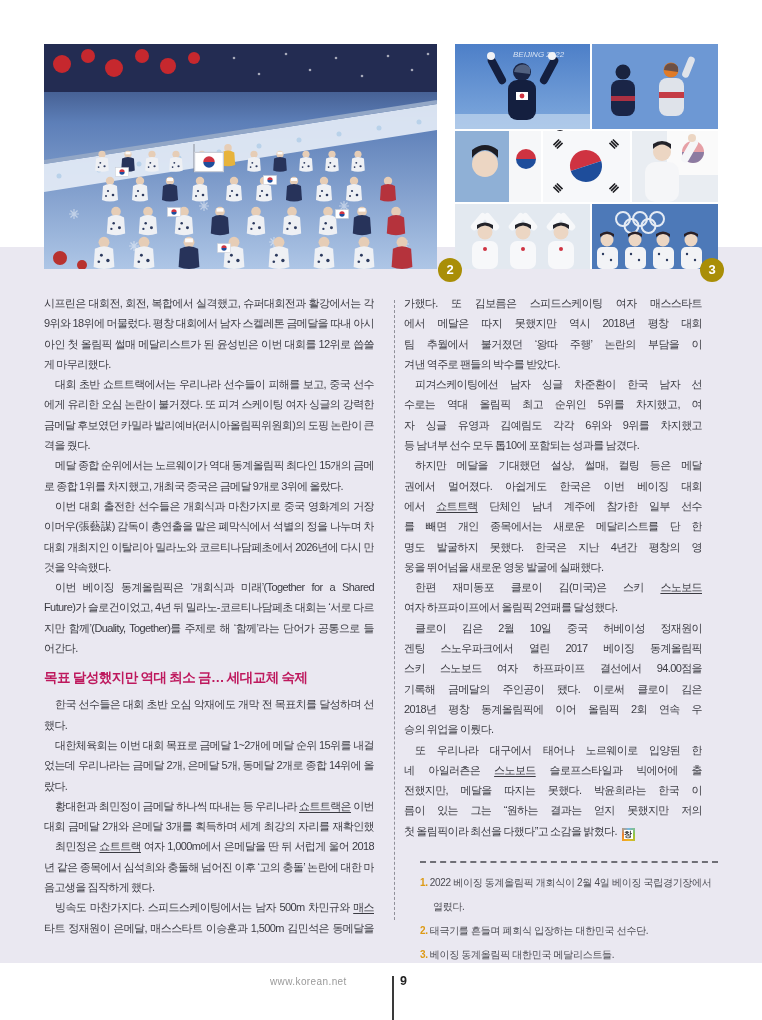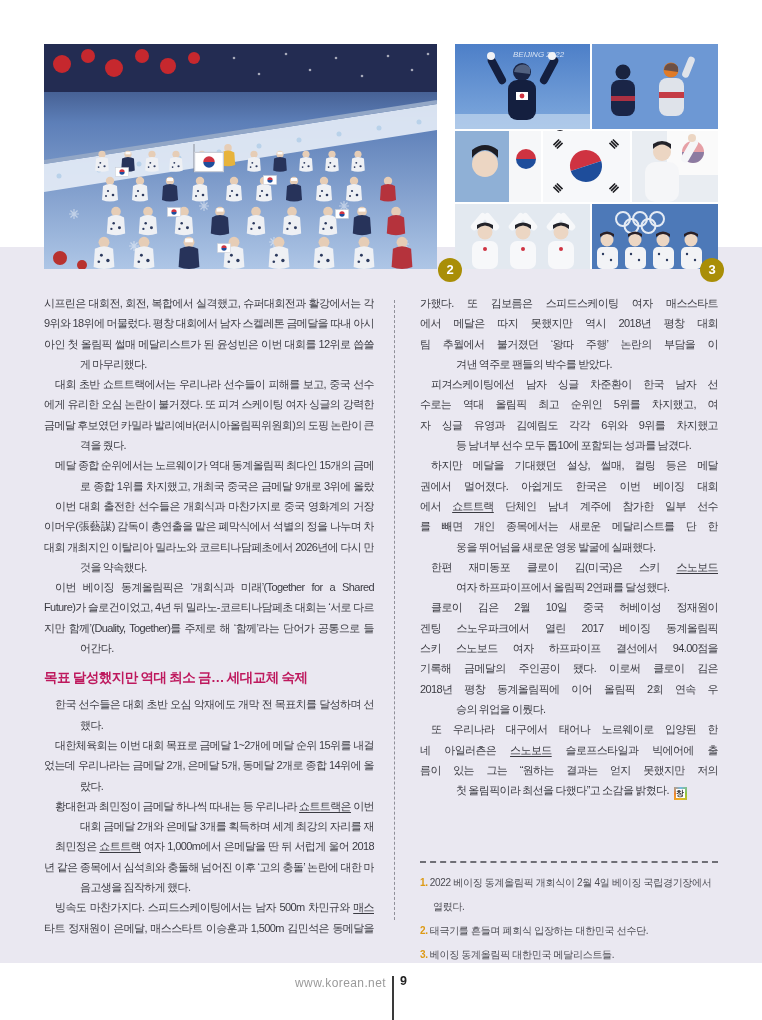--- a/index.html
+++ b/index.html
@@ -9,43 +9,43 @@
   .photo{position:absolute;top:44px;overflow:hidden;}
   .photo-left{left:44px;width:393px;height:225px;}
   .photo-right{left:455px;width:263px;height:225px;}
   .badge{position:absolute;width:24px;height:24px;border-radius:50%;background:#a98e07;
          color:#fff;font-weight:bold;font-size:13px;line-height:24px;text-align:center;z-index:5;}
   .badge2{left:438px;top:258px;}
   .badge3{left:700px;top:258px;}
   .col{position:absolute;top:293px;color:#3b3b42;font-size:11px;letter-spacing:-0.6px;
        word-spacing:-0.5px;}
   .col-left{left:44px;width:330px;}
-  .col-right{left:420px;width:298px;}
+  .col-right{left:404px;width:298px;}
   .line{height:20.3px;line-height:20.3px;text-align:justify;text-align-last:justify;
         overflow:hidden;}
-  .line.pend{text-align-last:left;margin-left:36px;}
+  .line.pend{text-align-last:left;}
   .line.ind{text-indent:11px;}
   .line u{text-underline-offset:2px;}
   .h2{margin:10px 0 6px 0;height:20px;line-height:20px;font-size:13.5px;font-weight:bold;
       color:#be185d;letter-spacing:-0.5px;}
   .divider{position:absolute;left:394px;top:300px;height:620px;width:0;
            border-left:1.5px dashed #8f8f98;}
   .fnrule{position:absolute;left:420px;top:861px;width:298px;height:0;
           border-top:2px dashed #6f6f76;}
   .fnotes{position:absolute;left:420px;top:871px;width:300px;font-size:10px;
           line-height:24px;color:#4b4b52;letter-spacing:-0.3px;}
   .fnote{padding-left:13px;text-indent:-13px;}
   .fnum{color:#dd9a15;font-weight:bold;margin-right:2px;}
   .endmark{display:inline-block;width:13px;height:13px;margin-left:5px;vertical-align:-2px;
            background:conic-gradient(#76b9e3,#8fc53f,#f0b71f,#ef8330,#76b9e3);
            padding:2px;box-sizing:border-box;}
   .endmark i{display:block;width:100%;height:100%;background:#fff;font-style:normal;
              font-size:8px;line-height:9px;text-align:center;color:#333;font-weight:bold;}
-  .footer-url{position:absolute;left:270px;top:976px;width:116px;text-align:right;
-              font-size:12px;color:#9a9a9a;letter-spacing:0.4px;}
+  .footer-url{position:absolute;left:270px;top:976px;width:116px;
+              font-size:10px;color:#9a9a9a;letter-spacing:0.4px;}
   .footer-bar{position:absolute;left:392px;top:976px;width:2px;height:44px;background:#3a3a3a;}
   .pageno{position:absolute;left:400px;top:974px;font-size:12.5px;font-weight:bold;color:#222;}
 </style>
 </head>
 <body>
 
 <div class="page">
   <div class="band"></div>
 
   <div class="photo photo-left">
@@ -377,31 +377,33 @@
       <div class="line">팀 추월에서 불거졌던 ‘왕따 주행’ 논란의 부담을 이</div>
       <div class="line pend">겨낸 역주로 팬들의 박수를 받았다.</div>
       <div class="line ind">피겨스케이팅에선 남자 싱글 차준환이 한국 남자 선</div>
       <div class="line">수로는 역대 올림픽 최고 순위인 5위를 차지했고, 여</div>
       <div class="line">자 싱글 유영과 김예림도 각각 6위와 9위를 차지했고</div>
       <div class="line pend">등 남녀부 선수 모두 톱10에 포함되는 성과를 남겼다.</div>
       <div class="line ind">하지만 메달을 기대했던 설상, 썰매, 컬링 등은 메달</div>
       <div class="line">권에서 멀어졌다. 아쉽게도 한국은 이번 베이징 대회</div>
       <div class="line">에서 <u>쇼트트랙</u> 단체인 남녀 계주에 참가한 일부 선수</div>
       <div class="line">를 빼면 개인 종목에서는 새로운 메달리스트를 단 한</div>
+      <div class="line">명도 발굴하지 못했다. 한국은 지난 4년간 평창의 영</div>
       <div class="line pend">웅을 뛰어넘을 새로운 영웅 발굴에 실패했다.</div>
       <div class="line ind">한편 재미동포 클로이 김(미국)은 스키 <u>스노보드</u></div>
       <div class="line pend">여자 하프파이프에서 올림픽 2연패를 달성했다.</div>
       <div class="line ind">클로이 김은 2월 10일 중국 허베이성 정재원이</div>
       <div class="line">겐팅 스노우파크에서 열린 2017 베이징 동계올림픽</div>
       <div class="line">스키 스노보드 여자 하프파이프 결선에서 94.00점을</div>
       <div class="line">기록해 금메달의 주인공이 됐다. 이로써 클로이 김은</div>
       <div class="line">2018년 평창 동계올림픽에 이어 올림픽 2회 연속 우</div>
       <div class="line pend">승의 위업을 이뤘다.</div>
       <div class="line ind">또 우리나라 대구에서 태어나 노르웨이로 입양된 한</div>
       <div class="line">네 아일러츤은 <u>스노보드</u> 슬로프스타일과 빅에어에 출</div>
+      <div class="line">전했지만, 메달을 따지는 못했다. 박윤희라는 한국 이</div>
       <div class="line">름이 있는 그는 “원하는 결과는 얻지 못했지만 저의</div>
       <div class="line pend">첫 올림픽이라 최선을 다했다”고 소감을 밝혔다.<span class="endmark"><i>창</i></span></div>
     </div>
 
   <div class="fnrule"></div>
   <div class="fnotes" id="fnotes">
       <div class="fnote"><span class="fnum">1.</span><span>2022 베이징 동계올림픽 개회식이 2월 4일 베이징 국립경기장에서 열렸다.</span></div>
       <div class="fnote"><span class="fnum">2.</span><span>태극기를 흔들며 폐회식 입장하는 대한민국 선수단.</span></div>
       <div class="fnote"><span class="fnum">3.</span><span>베이징 동계올림픽 대한민국 메달리스트들.</span></div>
     </div>

